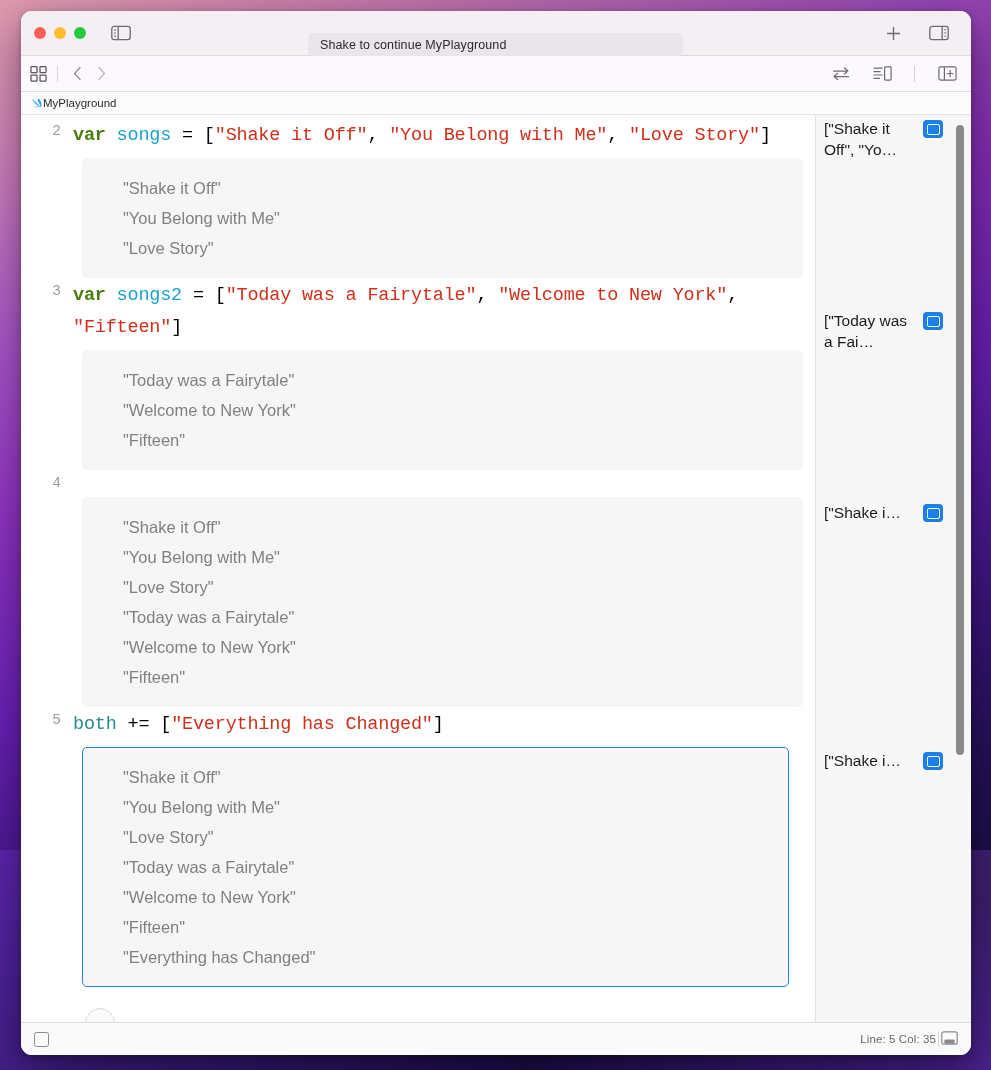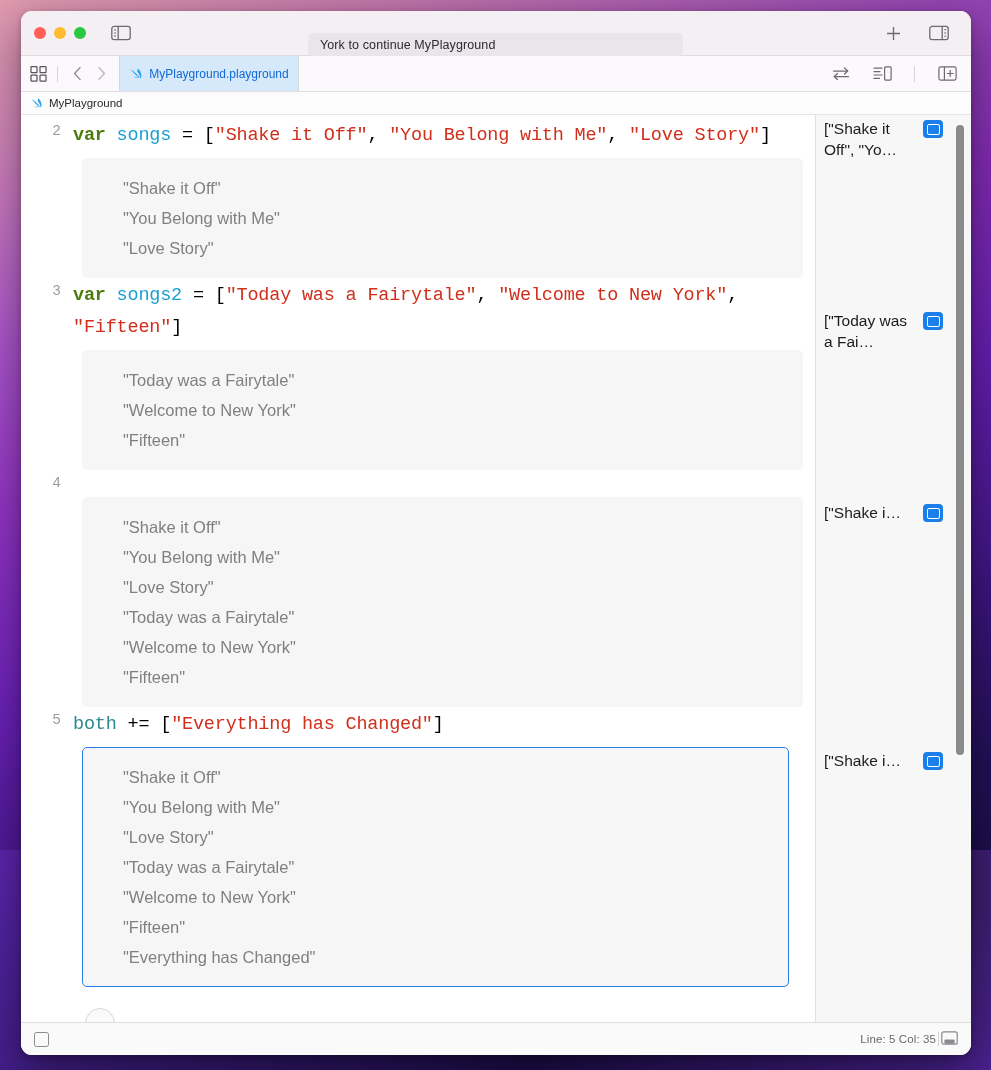--- a/index.html
+++ b/index.html
@@ -164,21 +164,20 @@
     color: #6b686e;
   }
 
   
   .breadcrumb {
     height: 23px;
     background: #fdfcfd;
     border-bottom: 1px solid #e6e2e5;
     display: flex;
     align-items: center;
-    gap: 6px;
     padding-left: 9px;
     font-size: 11.5px;
     color: #2a282c;
     flex: 0 0 auto;
   }
 
   
   .body-area {
     flex: 1 1 auto;
     display: flex;
@@ -351,21 +350,21 @@
       <svg width="20" height="16" viewBox="0 0 20 16" fill="none" stroke="currentColor" stroke-width="1.3">
         <rect x="0.8" y="1.4" width="18.4" height="13.2" rx="2.4"></rect>
         <line x1="7.2" y1="1.4" x2="7.2" y2="14.6"></line>
         <line x1="3.0" y1="5.0" x2="5.0" y2="5.0" stroke-width="1.1"></line>
         <line x1="3.0" y1="8.0" x2="5.0" y2="8.0" stroke-width="1.1"></line>
         <line x1="3.0" y1="11.0" x2="5.0" y2="11.0" stroke-width="1.1"></line>
       </svg>
     </div>
 
     <div class="status-pill">
-      <span>York to continue MyPlayground</span>
+      <span>Shake to continue MyPlayground</span>
     </div>
 
     <div class="tb-right">
       <div class="tb-icon">
         <svg width="17" height="17" viewBox="0 0 17 17" stroke="currentColor" stroke-width="1.35" fill="none">
           <line x1="8.5" y1="2" x2="8.5" y2="15"></line>
           <line x1="2" y1="8.5" x2="15" y2="8.5"></line>
         </svg>
       </div>
       <div class="tb-icon">
@@ -396,29 +395,20 @@
             <polyline points="7,1.6 1.6,7.5 7,13.4"></polyline>
           </svg>
       </div>
       <div class="nav-arrow dim">
         <svg width="9" height="15" viewBox="0 0 9 15" fill="none" stroke="currentColor" stroke-width="1.4" stroke-linecap="round" stroke-linejoin="round">
             <polyline points="2,1.6 7.4,7.5 2,13.4"></polyline>
           </svg>
       </div>
     </div>
 
-    <div class="tab">
-      <span class="swift-glyph">
-        <svg width="14" height="14" viewBox="0 0 14 14">
-          <path d="M1.6 2.2 C5.2 4.4 8.0 7.0 10.6 10.2 C9.4 11.0 7.0 11.4 4.6 10.4 C6.6 10.9 8.4 10.4 9.2 9.9 C6.6 8.0 4.0 5.2 1.6 2.2 Z" fill="#2aa3ef"></path>
-          <path d="M9.0 1.4 C11.2 3.6 12.6 6.2 12.4 8.9 C12.3 10.1 11.8 11.1 10.9 11.7 C11.4 10.4 11.0 8.6 10.0 6.9 C9.6 6.2 9.0 5.2 8.2 4.2 Z" fill="#2aa3ef"></path>
-        </svg>
-      </span>
-      <span>MyPlayground.playground</span>
-    </div>
 
     <div class="tabbar-right">
       <div class="tb-icon">
         <svg width="18" height="15" viewBox="0 0 18 15" fill="none" stroke="currentColor" stroke-width="1.25" stroke-linecap="round" stroke-linejoin="round">
           <path d="M1.5 5 H15.5"></path>
             <polyline points="12.5,2 15.8,5 12.5,8"></polyline>
           <path d="M16.5 10.5 H2.5"></path>
             <polyline points="5.5,7.5 2.2,10.5 5.5,13.5"></polyline>
         </svg>
       </div>

